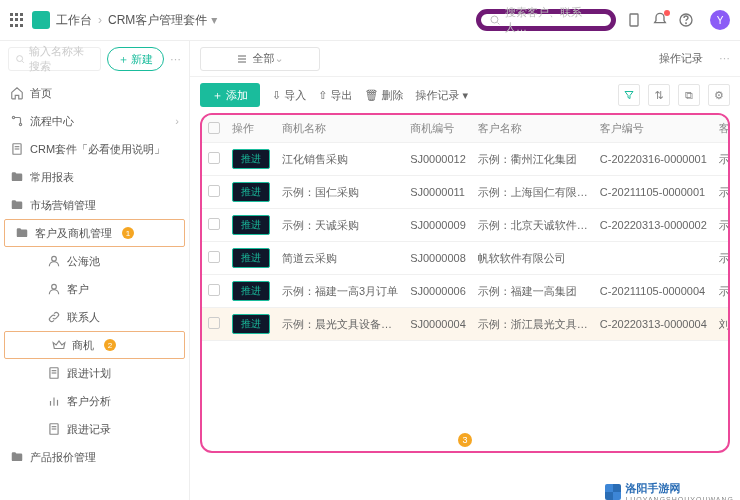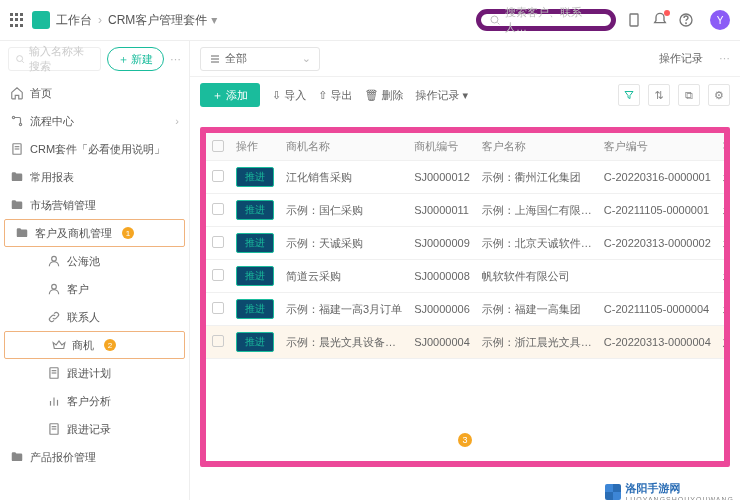--- a/index.html
+++ b/index.html
@@ -25,35 +25,35 @@
 .btn-new{height:24px;padding:0 10px;border:1px solid #1abc9c;color:#1abc9c;border-radius:12px;display:flex;align-items:center;font-size:11px;gap:2px;background:#fff;cursor:pointer}
 .nav{flex:1;overflow-y:auto;padding:2px 0 60px 0}
 .nav-item{display:flex;align-items:center;height:28px;padding:0 10px;color:#555;cursor:pointer;gap:6px;position:relative}
 .nav-item.sub{padding-left:47px}
 .nav-item .ic{width:14px;height:14px;color:#888;flex-shrink:0}
 .nav-item .chev{margin-left:auto;color:#bbb}
 .nav-item.boxed{border:1px solid #f0b37e;border-radius:2px;margin:0 4px}
 .num-badge{width:12px;height:12px;border-radius:50%;background:#f5a623;color:#fff;font-size:8px;display:flex;align-items:center;justify-content:center;margin-left:4px}
 .main{flex:1;display:flex;flex-direction:column;position:relative;overflow:hidden}
 .filterbar{display:flex;align-items:center;height:36px;padding:0 10px;gap:8px;border-bottom:1px solid #f0f0f0}
-.viewsel{display:flex;align-items:center;height:24px;border:1px solid #e5e5e5;border-radius:3px;padding:0 8px;width:120px;justify-content:space-between;color:#666}
+.viewsel{display:flex;align-items:center;height:24px;border:1px solid #e5e5e5;border-radius:3px;padding:0 8px;width:120px;justify-content:center;color:#666}
 .viewsel .vl{display:flex;align-items:center;gap:4px}
 .editform{color:#666;font-size:11px;cursor:pointer}
 .toolbar{display:flex;align-items:center;height:36px;padding:0 10px;gap:12px}
 .btn-add{height:24px;padding:0 12px;background:#1abc9c;color:#fff;border:none;border-radius:3px;display:flex;align-items:center;gap:3px;font-size:11px;cursor:pointer}
 .tool{color:#666;display:flex;align-items:center;gap:3px;cursor:pointer;font-size:11px}
 .tool-right{margin-left:auto;display:flex;gap:8px}
 .ibtn{width:22px;height:22px;border:1px solid #e5e5e5;border-radius:2px;display:flex;align-items:center;justify-content:center;color:#1abc9c;cursor:pointer}
 .ibtn.plain{color:#888}
-.tablewrap{border:6px solid #ec4899;margin:14px 10px;border-radius:2px;overflow:auto;flex:1;max-height:340px}
+.tablewrap{border:2px solid #ec4899;margin:0 10px;border-radius:12px;overflow:auto;flex:1;max-height:340px}
 table{width:100%;border-collapse:collapse;font-size:11px}
 th,td{padding:6px 6px;text-align:left;border-bottom:1px solid #f0f0f0;white-space:nowrap;color:#666}
 th{color:#888;font-weight:normal;background:#fafafa}
 .cb{width:12px;height:12px;border:1px solid #ccc;border-radius:2px;display:inline-block}
-.push-btn{padding:2px 8px;border:1px solid #1abc9c;color:#1abc9c;background:#0c4a6e;border-radius:2px;font-size:10px;cursor:pointer}
+.push-btn{padding:2px 8px;border:1px solid #1abc9c;color:#1abc9c;background:#0f172a;border-radius:2px;font-size:10px;cursor:pointer}
 tr.hl td{background:#fdf6ec}
 .center-badge{position:absolute;bottom:58px;left:50%;transform:translateX(-50%);width:14px;height:14px;background:#f5a623;color:#fff;border-radius:50%;font-size:9px;display:flex;align-items:center;justify-content:center;z-index:5}
 .watermark{position:absolute;right:6px;bottom:2px;display:flex;align-items:center;gap:4px;color:#2a6db5;font-weight:bold;font-size:11px;z-index:10}
 .watermark .wlogo{width:16px;height:16px;background:conic-gradient(#2a6db5 0 25%,#3d86d6 0 50%,#2a6db5 0 75%,#3d86d6 0);border-radius:2px}
 .watermark .sub{font-size:7px;color:#888;font-weight:normal;letter-spacing:1px}
 svg{display:block}
 </style>
 </head>
 <body>
 

